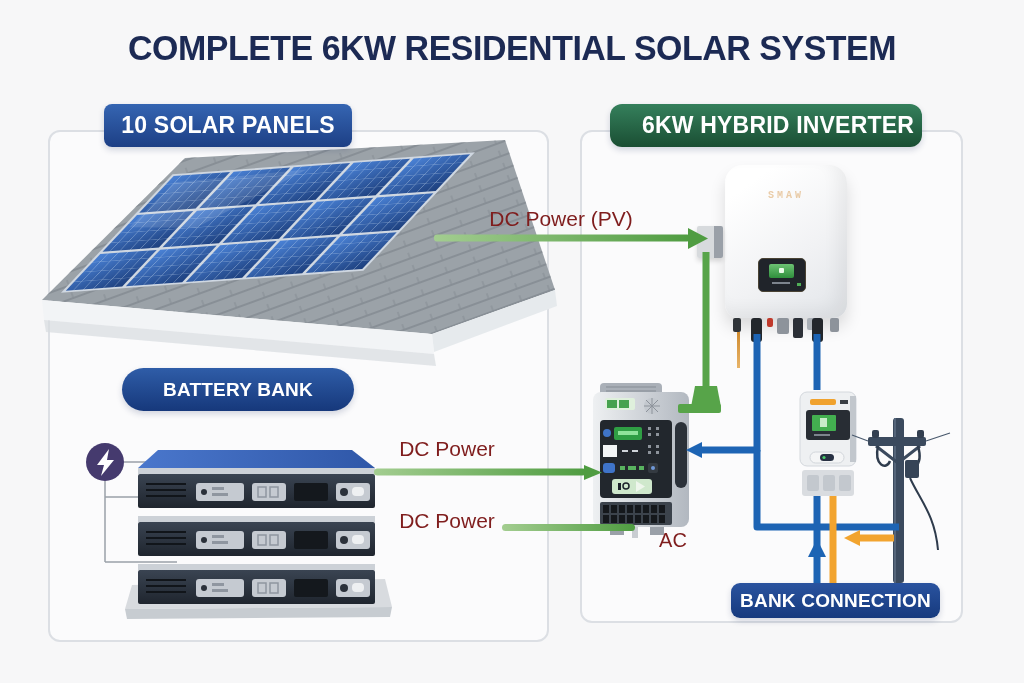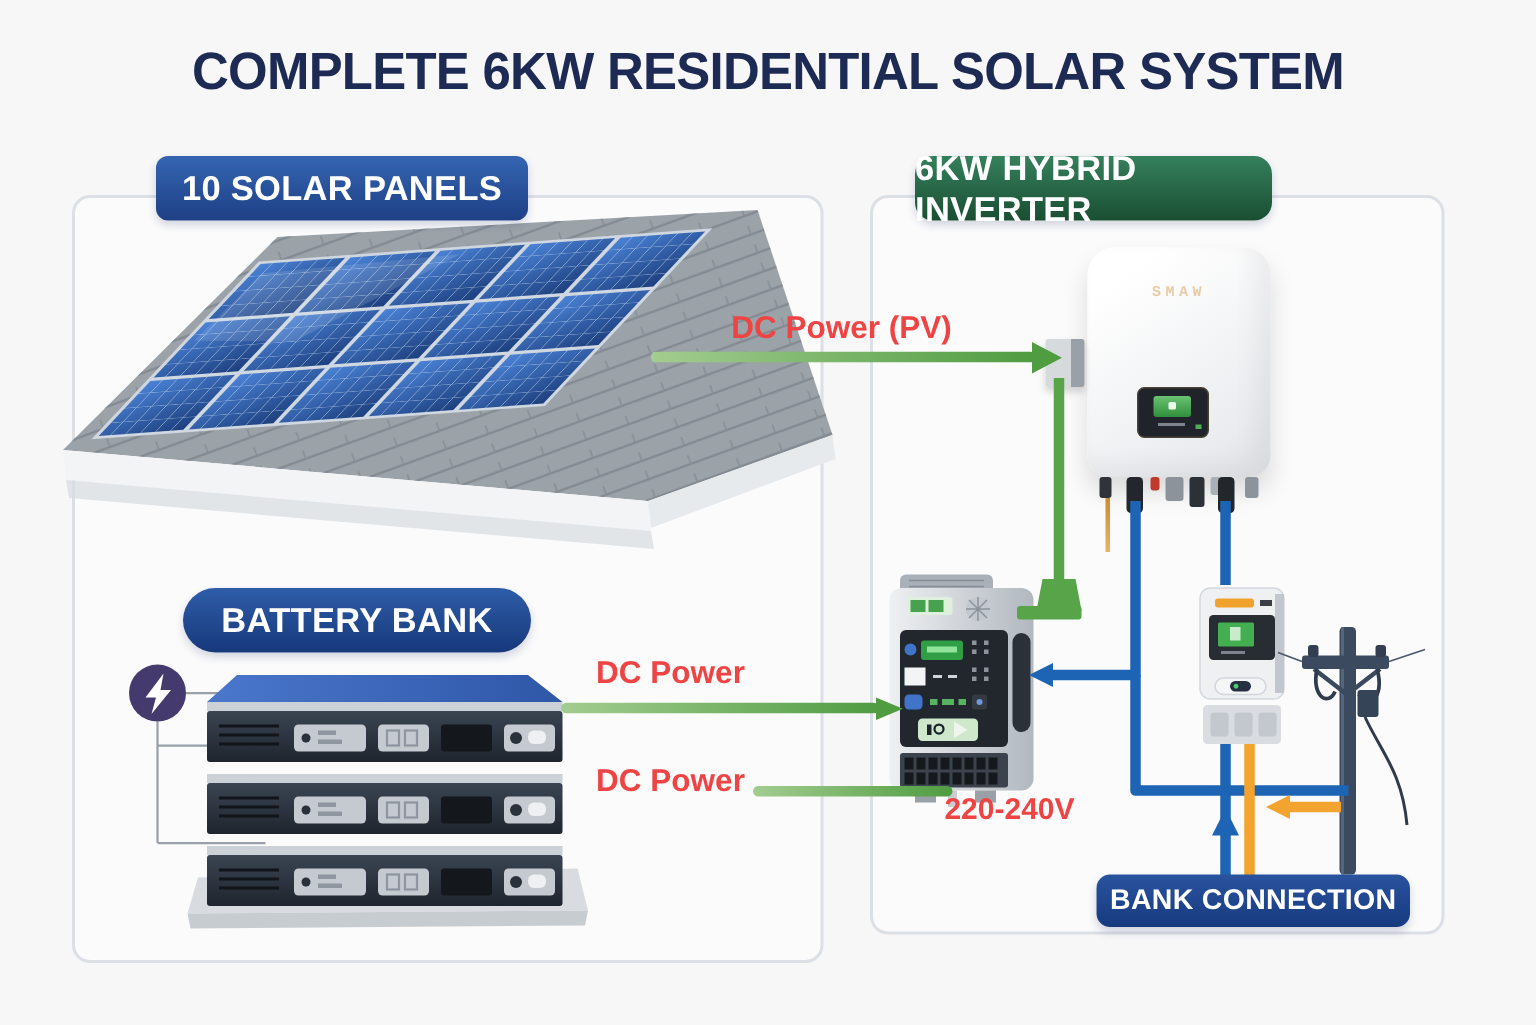--- a/index.html
+++ b/index.html
@@ -2,21 +2,21 @@
 <html><head>
 <meta charset="utf-8">
 <style>
   html,body{margin:0;padding:0;background:#e9eaec;}
   .canvas{position:relative;width:1024px;height:683px;background:#f7f7f8;
           font-family:"Liberation Sans",sans-serif;overflow:hidden;}
   .abs{position:absolute;}
   .panel-box{border:2px solid #dcdfe4;border-radius:12px;background:#fbfbfc;}
   .badge{display:flex;align-items:center;justify-content:center;color:#ffffff;
          font-weight:bold;letter-spacing:.2px;box-shadow:0 3px 6px rgba(20,40,90,.18);}
-  .navy{color:#ef4444;font-weight:bold;}
+  .navy{color:#7f1d1d;font-weight:normal;}
   .ctr{text-align:center;}
   .title{font-size:35px;font-weight:800;letter-spacing:-.5px;color:#1c2a54;transform:scaleX(.97);}
   svg{display:block;}
 </style>
 </head>
 <body>
 
 <div class="canvas">
 
   <div class="abs panel-box" style="left:48px;top:130px;width:497px;height:508px;"></div>
@@ -319,27 +319,27 @@
       <path d="M833,496 L833,586"></path>
       <path d="M858,538 L894,538"></path>
     </g>
     <polygon points="860,530 844,538 860,546" fill="#f2a42f"></polygon>
   </svg>
 
   <div class="abs ctr title" style="left:0;top:28px;width:1024px;">COMPLETE 6KW RESIDENTIAL SOLAR SYSTEM</div>
 
   <div class="abs badge" style="left:88px;top:104px;width:248px;height:43px;border-radius:8px;font-size:23px;
               background:linear-gradient(180deg,#3565b2,#1d3f85);margin-left:16px;">10 SOLAR PANELS</div>
-  <div class="abs badge" style="left:610px;top:104px;width:238px;height:43px;border-radius:12px;font-size:23px;
-              background:linear-gradient(180deg,#35805c,#1a4e33);">6KW HYBRID INVERTER</div>
-  <div class="abs badge" style="left:122px;top:392px;width:232px;height:43px;border-radius:22px;font-size:23px;
+  <div class="abs badge" style="left:610px;top:104px;width:288px;height:43px;border-radius:12px;font-size:23px;
+              background:linear-gradient(180deg,#35805c,#1a4e33);padding-left:24px;">6KW HYBRID INVERTER</div>
+  <div class="abs badge" style="left:122px;top:368px;width:232px;height:43px;border-radius:22px;font-size:19px;
               background:linear-gradient(180deg,#2f5da8,#16387b);">BATTERY BANK</div>
   <div class="abs badge" style="left:731px;top:583px;width:209px;height:35px;border-radius:9px;font-size:19px;
               background:linear-gradient(180deg,#2a539f,#163a7e);">BANK CONNECTION</div>
 
   <div class="abs ctr navy" style="left:461px;top:207px;width:200px;font-size:21px;">DC Power (PV)</div>
   <div class="abs ctr navy" style="left:347px;top:437px;width:200px;font-size:21px;">DC Power</div>
   <div class="abs ctr navy" style="left:347px;top:509px;width:200px;font-size:21px;">DC Power</div>
   <div class="abs ctr navy" style="left:593px;top:529px;width:160px;font-size:20px;line-height:23px;">
-    <div>220-240V</div>
+    <div>AC</div>
   </div>
 
 </div>
 
 </body></html>

